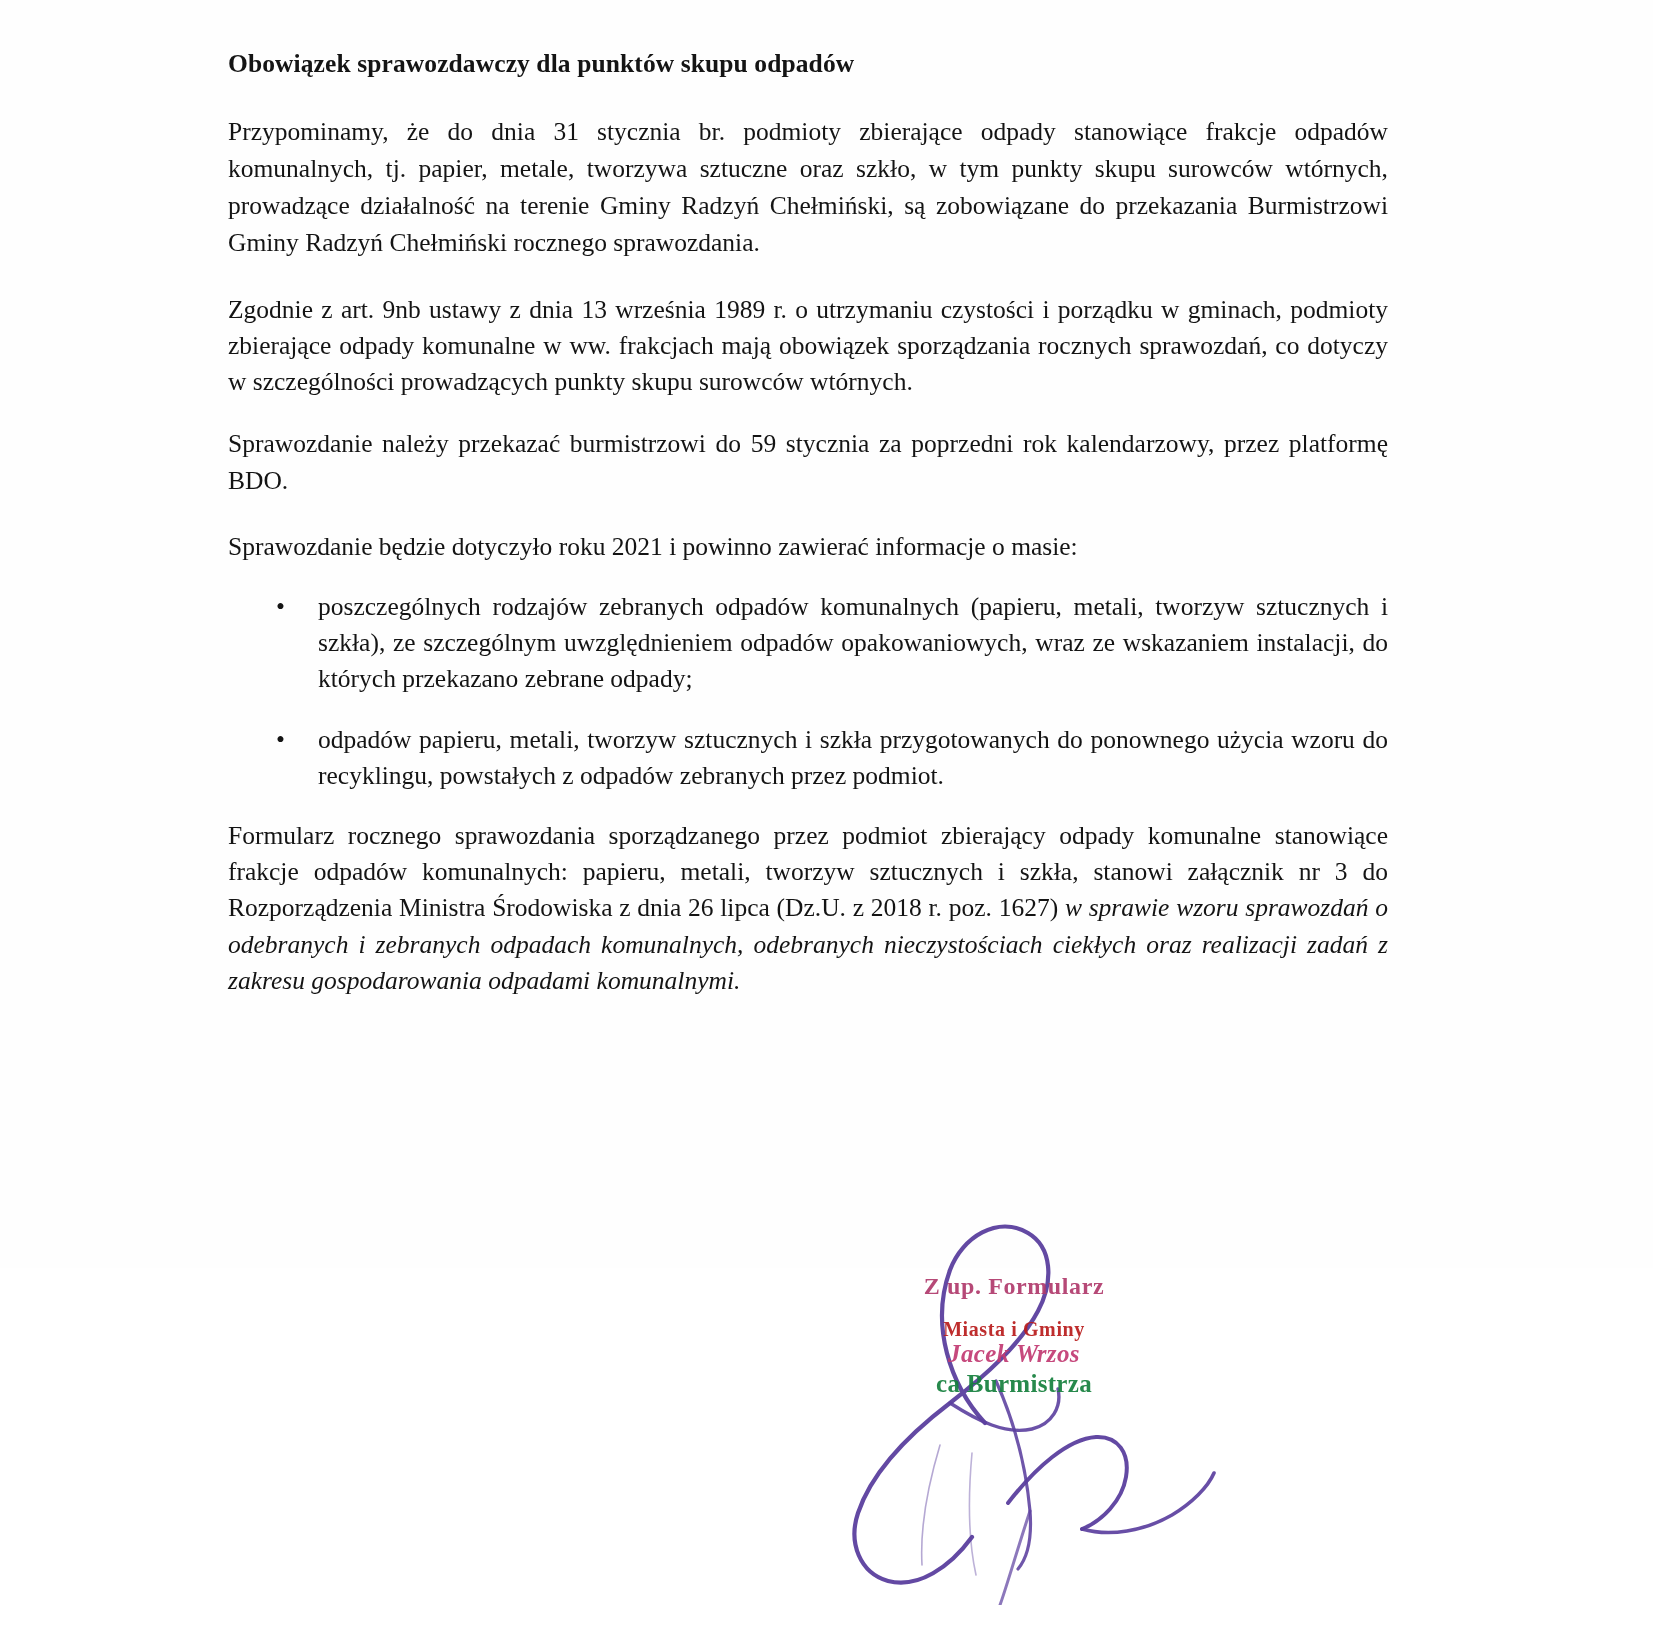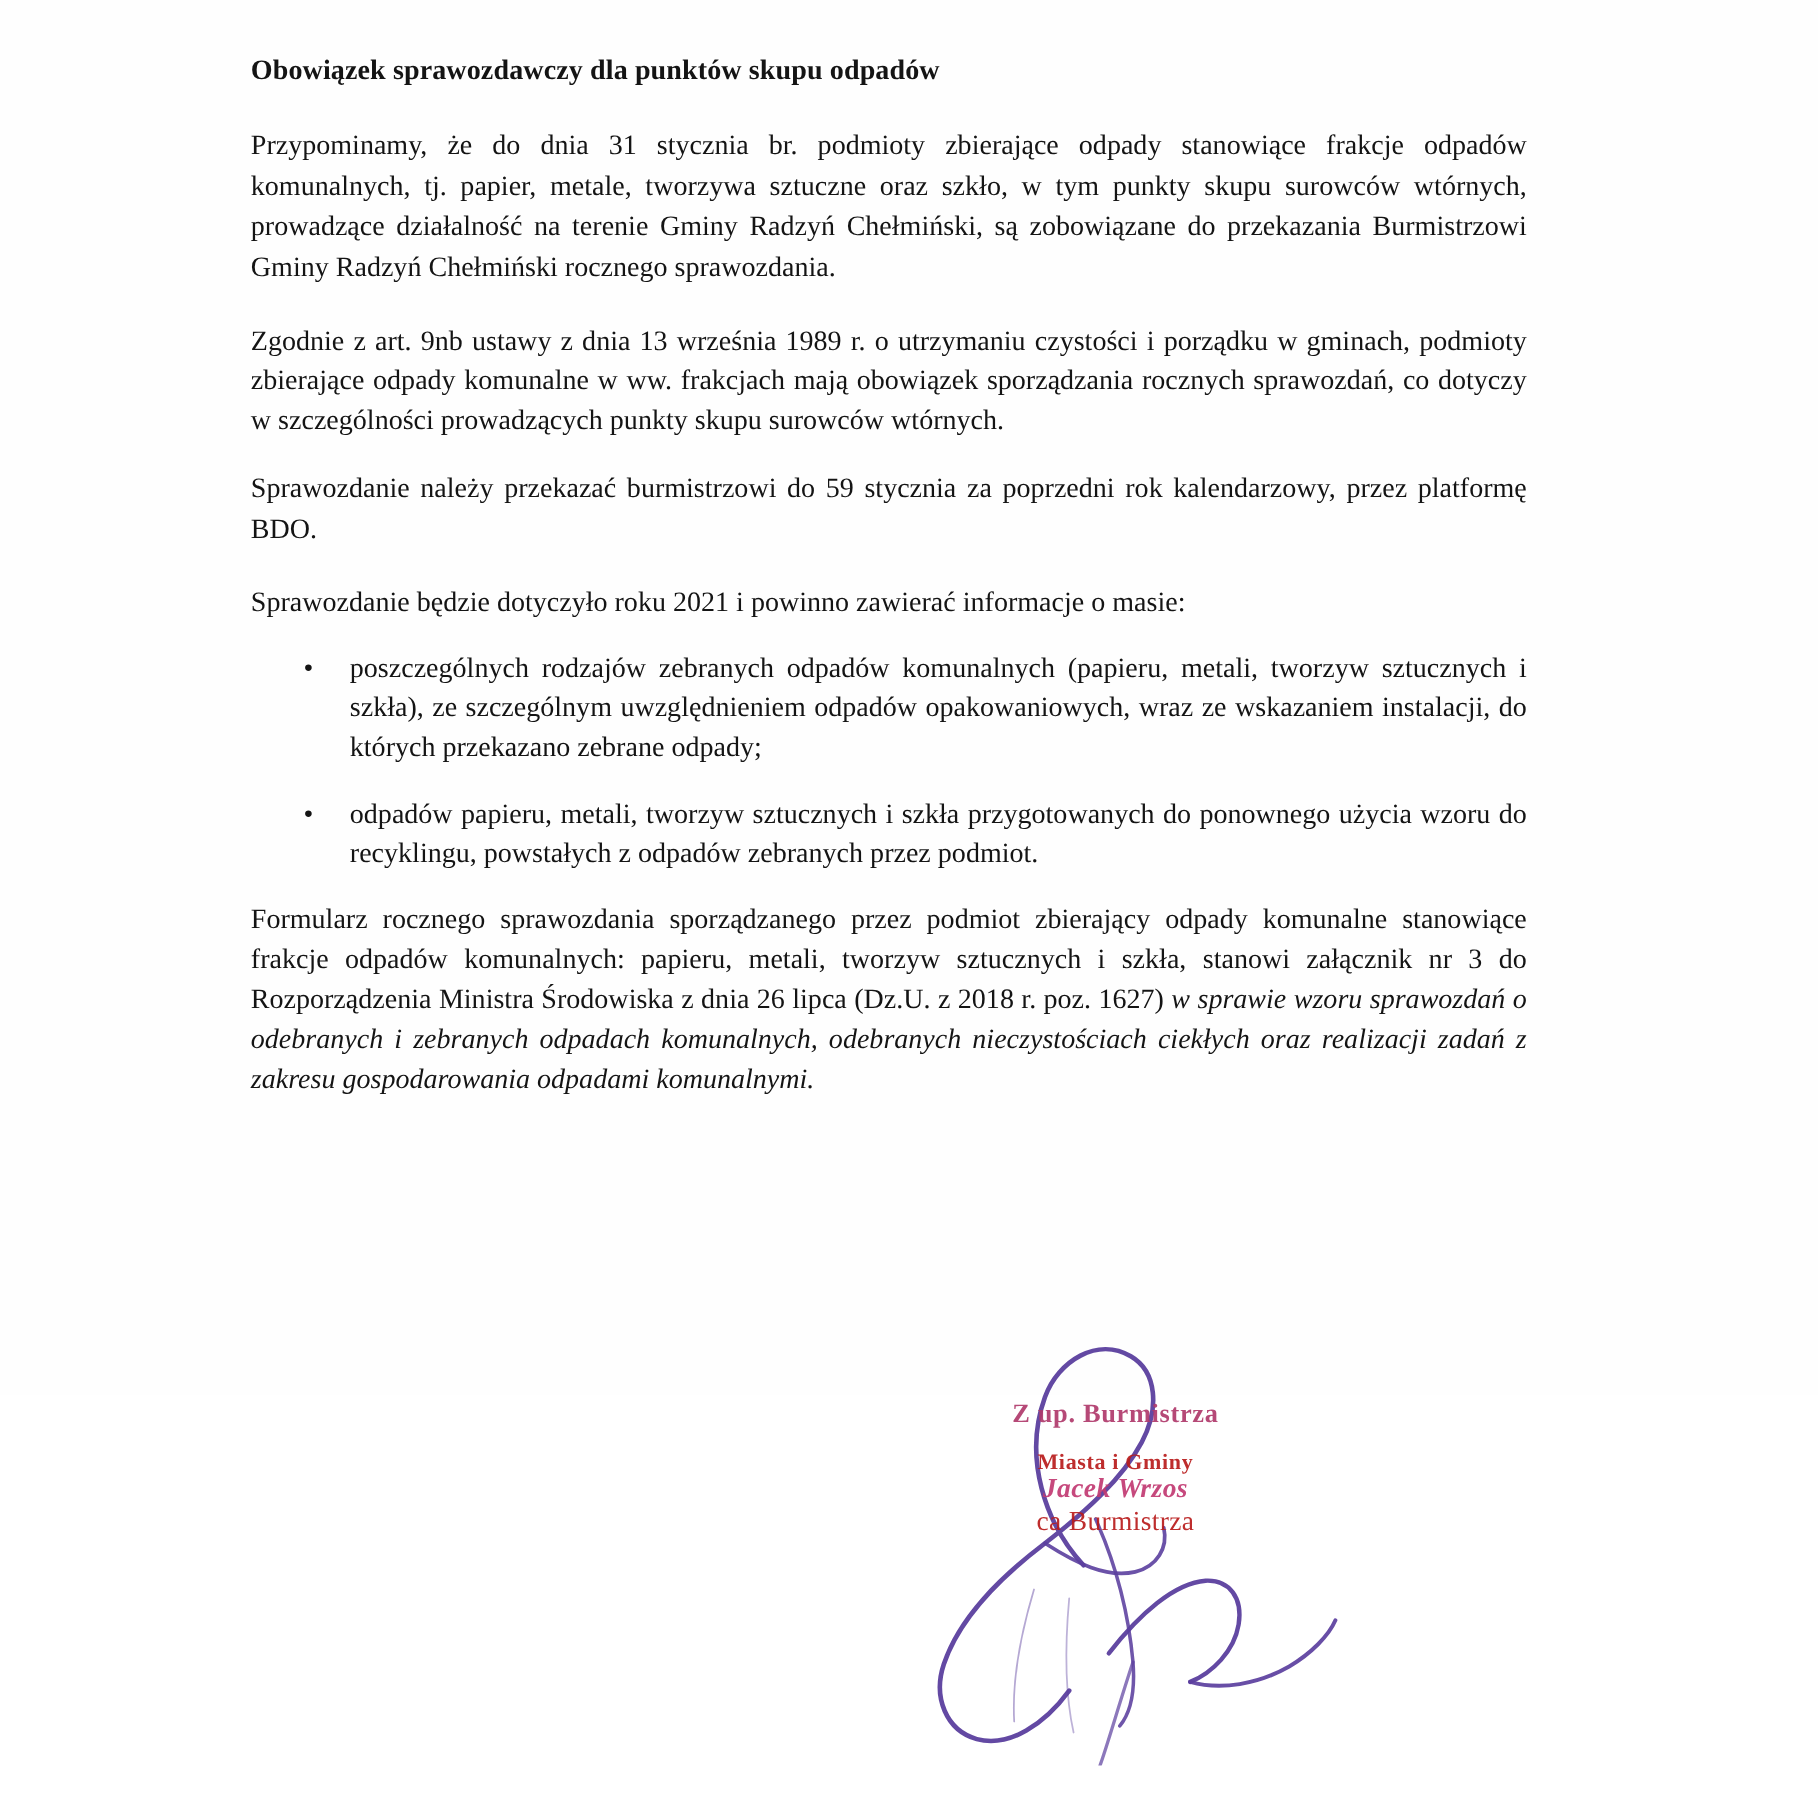--- a/index.html
+++ b/index.html
@@ -123,23 +123,23 @@
   }
   .stamp .l3 {
     font-size: 25px;
     font-style: italic;
     font-weight: bold;
     letter-spacing: 0.4px;
     color: #c23a72;
   }
   .stamp .l4 {
     font-size: 25px;
-    font-weight: normal;
+    font-weight: bold;
     letter-spacing: 0.3px;
-    color: #b91c1c;
+    color: #15803d;
     margin-top: 2px;
   }
 </style>
 </head>
 <body>
 
 <div class="page">
   <div class="content">
 
     <h1 class="doc-title">Obowiązek sprawozdawczy dla punktów skupu odpadów</h1>
@@ -182,20 +182,20 @@
         <path d="M208 318 C 236 282, 268 254, 296 252 C 318 251, 330 268, 326 292
                  C 322 316, 302 336, 282 344" stroke-width="4.0" opacity="0.95"></path>
         <path d="M282 344 C 310 352, 344 346, 372 330 C 392 318, 408 302, 414 288" stroke-width="3.6" opacity="0.92"></path>
         <path d="M230 326 C 218 362, 206 404, 200 420" stroke-width="3.0" opacity="0.7"></path>
         <path d="M140 260 C 128 300, 120 344, 122 380" stroke-width="1.6" opacity="0.45"></path>
         <path d="M172 268 C 168 312, 168 354, 176 390" stroke-width="1.6" opacity="0.4"></path>
       </g>
     </svg>
 
     <div class="stamp">
-      <div class="l1">Z up. Burmistrza</div>
+      <div class="l1">Z up. Formularz</div>
       <div class="l2">Miasta i Gminy</div>
       <div class="l3">Jacek Wrzos</div>
       <div class="l4">ca Burmistrza</div>
     </div>
 
   </div>
 </div>
 
 </body></html>

